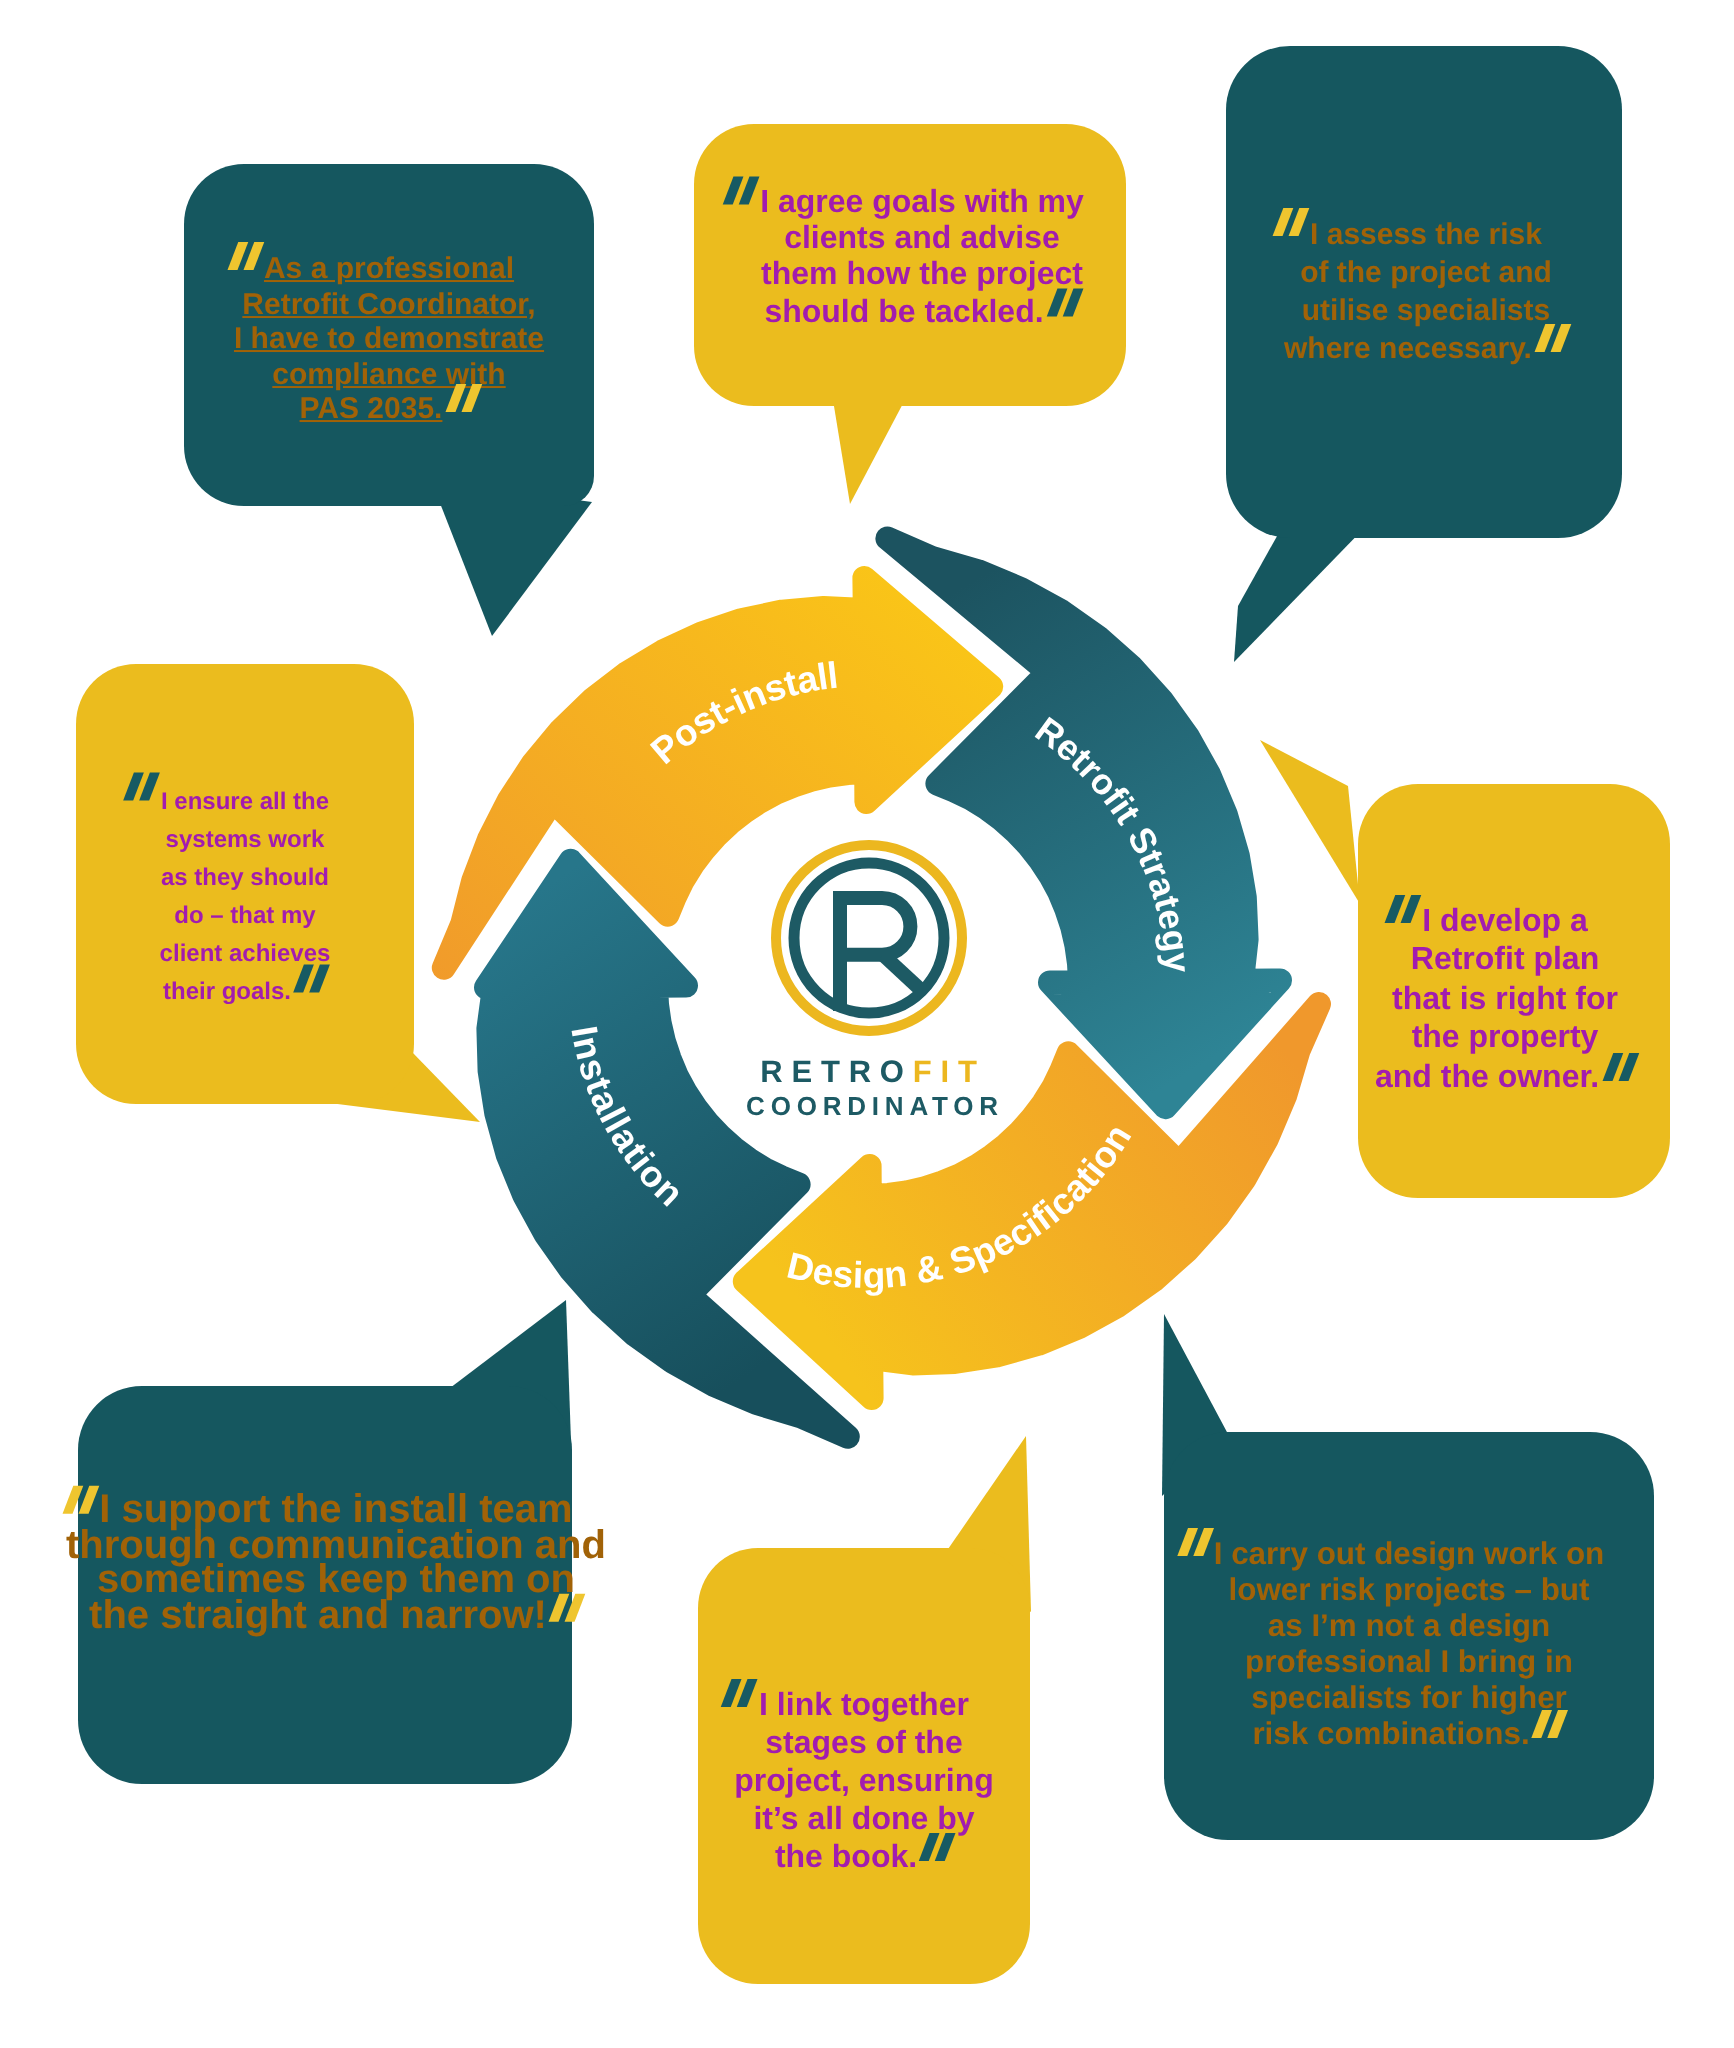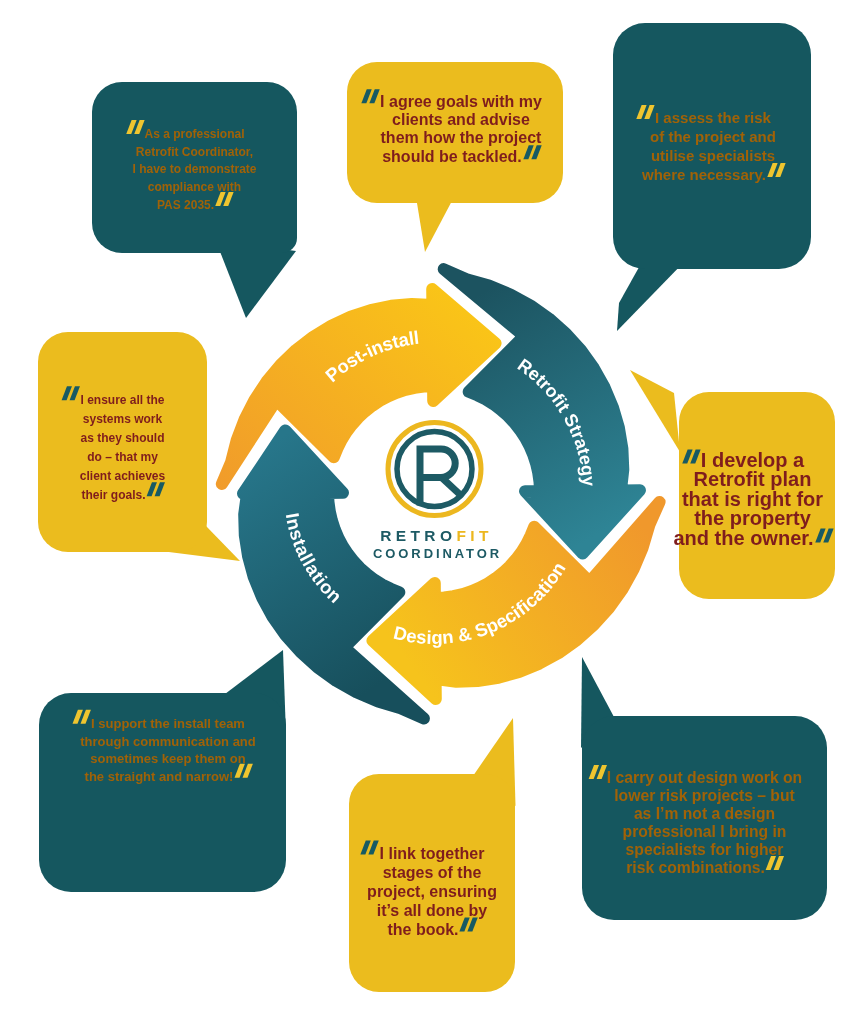--- a/index.html
+++ b/index.html
@@ -1,20 +1,20 @@
 <!DOCTYPE html>
 <html><head><meta charset="utf-8">
 <style>
 html,body{margin:0;padding:0;background:#fff;}
 #page{position:relative;width:867px;height:1024px;overflow:hidden;font-family:"Liberation Sans",sans-serif;background:#fff;}
 svg{position:absolute;left:0;top:0;}
 svg text{font-family:"Liberation Sans",sans-serif;}
 .bt{position:absolute;transform:translate(-50%,-50%);text-align:center;font-weight:bold;white-space:nowrap;}
 .bt.lt{color:#a16207;}
-.bt.dk{color:#7f1d1d;}
+.bt.dk{color:#a21caf;}
 .q{display:inline-block;position:relative;width:15px;height:13px;}
 .qo{width:0;}
 .q i{position:absolute;top:-2px;width:4.9px;height:13.8px;transform:skewX(-21deg);display:block;}
 .q i:first-child{left:1px;}
 .q i:last-child{left:9px;}
 .qo i:first-child{left:-16px;}
 .qo i:last-child{left:-8px;}
 .qo{margin-right:0;}
 .qo i{top:-5px;}
 .qc{margin-left:3px;}
@@ -125,20 +125,20 @@
 <path d="M 709,392 L 805,392 A 30,30 0 0 1 835,422 L 835,569 A 30,30 0 0 1 805,599 L 709,599 A 30,30 0 0 1 679,569 L 679,422 A 30,30 0 0 1 709,392 Z" fill="#EBBC1E"></path>
 <polygon points="145,549 240,561 206,526" fill="#EBBC1E"></polygon>
 <path d="M 68,332 L 177,332 A 30,30 0 0 1 207,362 L 207,522 A 30,30 0 0 1 177,552 L 68,552 A 30,30 0 0 1 38,522 L 38,362 A 30,30 0 0 1 68,332 Z" fill="#EBBC1E"></path>
 <polygon points="283,650 225,694 286,735" fill="#15575F"></polygon>
 <path d="M 71,693 L 254,693 A 32,32 0 0 1 286,725 L 286,860 A 32,32 0 0 1 254,892 L 71,892 A 32,32 0 0 1 39,860 L 39,725 A 32,32 0 0 1 71,693 Z" fill="#15575F"></path>
 <polygon points="513,718 473,776 515.5,806" fill="#EBBC1E"></polygon>
 <path d="M 379,774 L 485,774 A 30,30 0 0 1 515,804 L 515,962 A 30,30 0 0 1 485,992 L 379,992 A 30,30 0 0 1 349,962 L 349,804 A 30,30 0 0 1 379,774 Z" fill="#EBBC1E"></path>
 <polygon points="582,657 614,717 581,748" fill="#15575F"></polygon>
 <path d="M 614,716 L 795,716 A 32,32 0 0 1 827,748 L 827,888 A 32,32 0 0 1 795,920 L 614,920 A 32,32 0 0 1 582,888 L 582,748 A 32,32 0 0 1 614,716 Z" fill="#15575F"></path>
 </svg>
-<div class="bt lt" style="left:194.5px;top:170px;font-size:12px;line-height:17.6px;"><span class="q qo"><i></i><i></i></span>As a professional<br>Retrofit Coordinator,<br>I have to demonstrate<br>compliance with<br>PAS 2035.<span class="q qc"><i></i><i></i></span></div>
+<div class="bt lt" style="left:194.5px;top:170px;font-size:15px;line-height:17.6px;text-decoration:underline;"><span class="q qo"><i></i><i></i></span>As a professional<br>Retrofit Coordinator,<br>I have to demonstrate<br>compliance with<br>PAS 2035.<span class="q qc"><i></i><i></i></span></div>
 <div class="bt dk" style="left:461px;top:129.5px;font-size:16px;line-height:18.4px;"><span class="q qo"><i></i><i></i></span>I agree goals with my<br>clients and advise<br>them how the project<br>should be tackled.<span class="q qc"><i></i><i></i></span></div>
 <div class="bt lt" style="left:713px;top:146px;font-size:15px;line-height:19px;"><span class="q qo"><i></i><i></i></span>I assess the risk<br>of the project and<br>utilise specialists<br>where necessary.<span class="q qc"><i></i><i></i></span></div>
-<div class="bt dk" style="left:752.5px;top:500px;font-size:20px;line-height:19.4px;"><span class="q qo"><i></i><i></i></span>I develop a<br>Retrofit plan<br>that is right for<br>the property<br>and the owner.<span class="q qc"><i></i><i></i></span></div>
+<div class="bt dk" style="left:752.5px;top:500px;font-size:16px;line-height:19.4px;"><span class="q qo"><i></i><i></i></span>I develop a<br>Retrofit plan<br>that is right for<br>the property<br>and the owner.<span class="q qc"><i></i><i></i></span></div>
 <div class="bt dk" style="left:122.5px;top:448px;font-size:12px;line-height:18.9px;"><span class="q qo"><i></i><i></i></span>I ensure all the<br>systems work<br>as they should<br>do – that my<br>client achieves<br>their goals.<span class="q qc"><i></i><i></i></span></div>
-<div class="bt lt" style="left:168px;top:750px;font-size:13px;line-height:17.6px;"><span class="q qo"><i></i><i></i></span>I support the install team<br>through communication and<br>sometimes keep them on<br>the straight and narrow!<span class="q qc"><i></i><i></i></span></div>
+<div class="bt lt" style="left:168px;top:782px;font-size:20px;line-height:17.6px;"><span class="q qo"><i></i><i></i></span>I support the install team<br>through communication and<br>sometimes keep them on<br>the straight and narrow!<span class="q qc"><i></i><i></i></span></div>
 <div class="bt dk" style="left:432px;top:891px;font-size:16px;line-height:19px;"><span class="q qo"><i></i><i></i></span>I link together<br>stages of the<br>project, ensuring<br>it’s all done by<br>the book.<span class="q qc"><i></i><i></i></span></div>
 <div class="bt lt" style="left:704.5px;top:823px;font-size:15.7px;line-height:18px;"><span class="q qo"><i></i><i></i></span>I carry out design work on<br>lower risk projects – but<br>as I’m not a design<br>professional I bring in<br>specialists for higher<br>risk combinations.<span class="q qc"><i></i><i></i></span></div>
 </div>
 </body></html>

